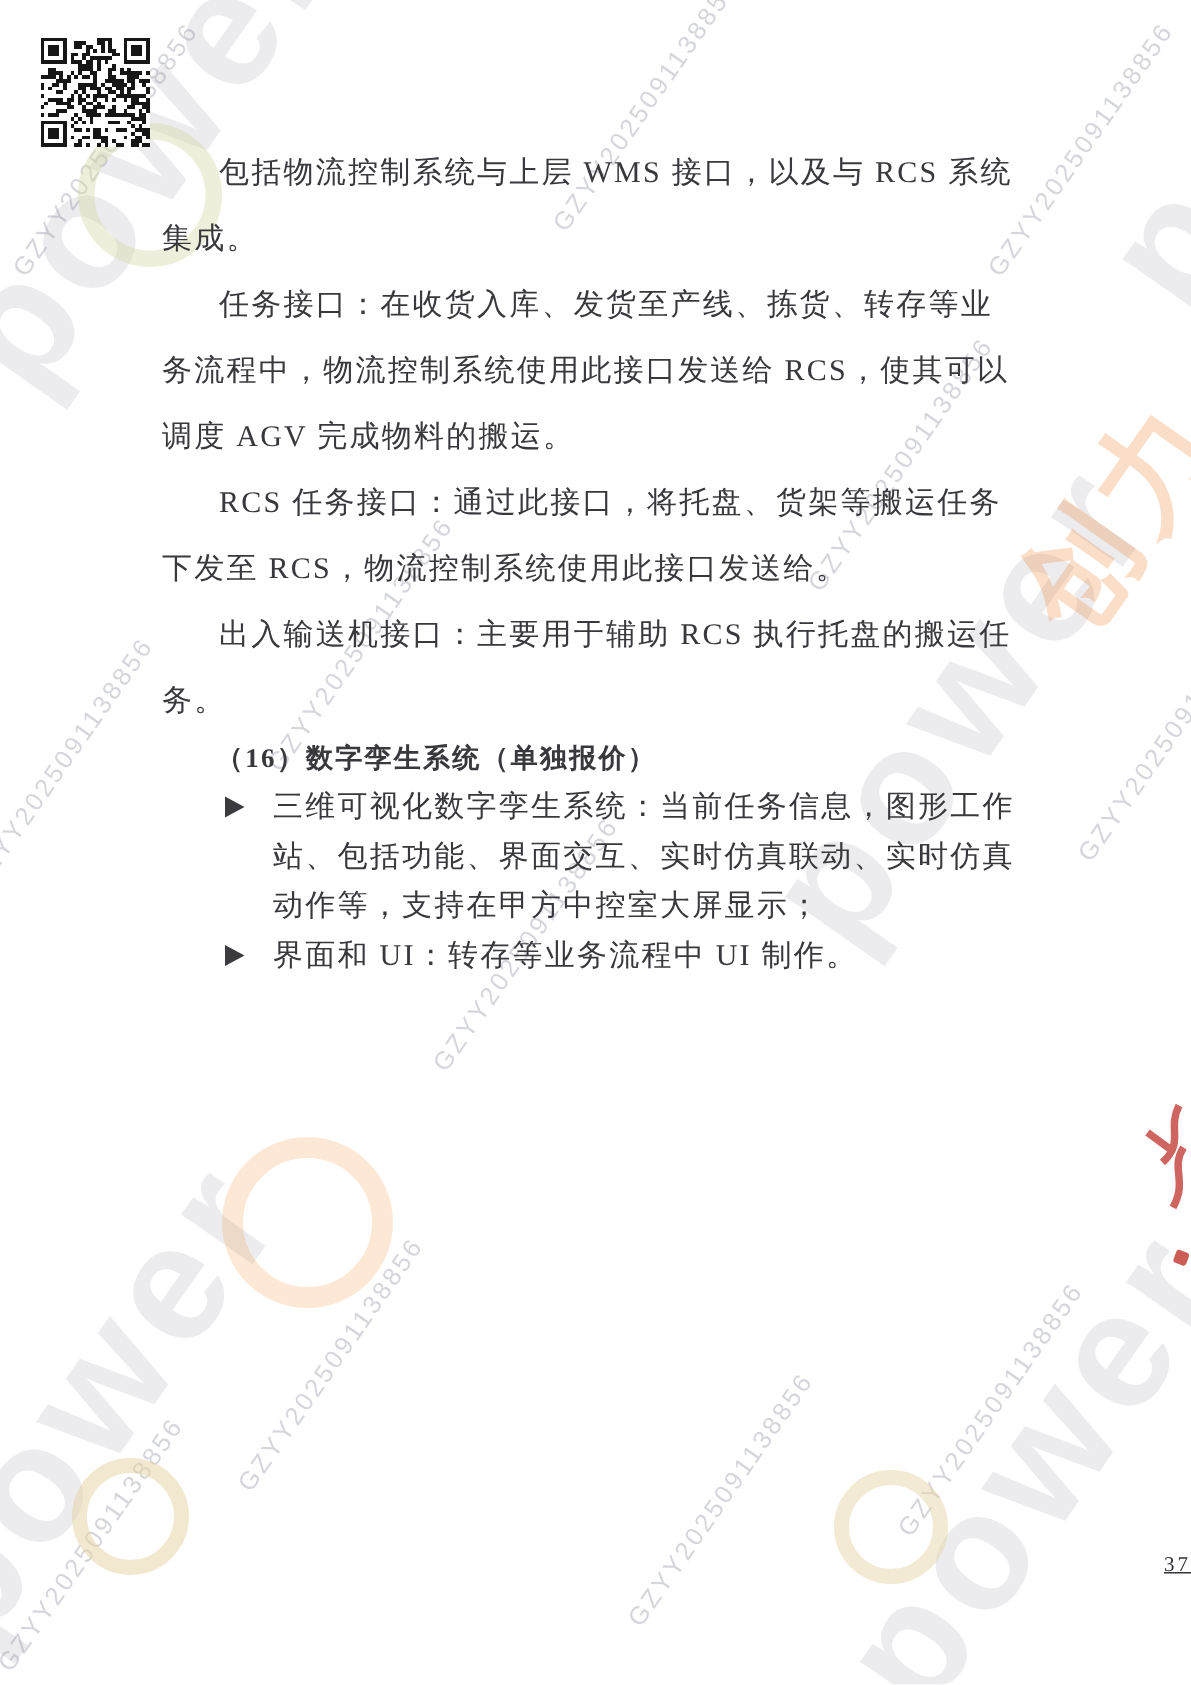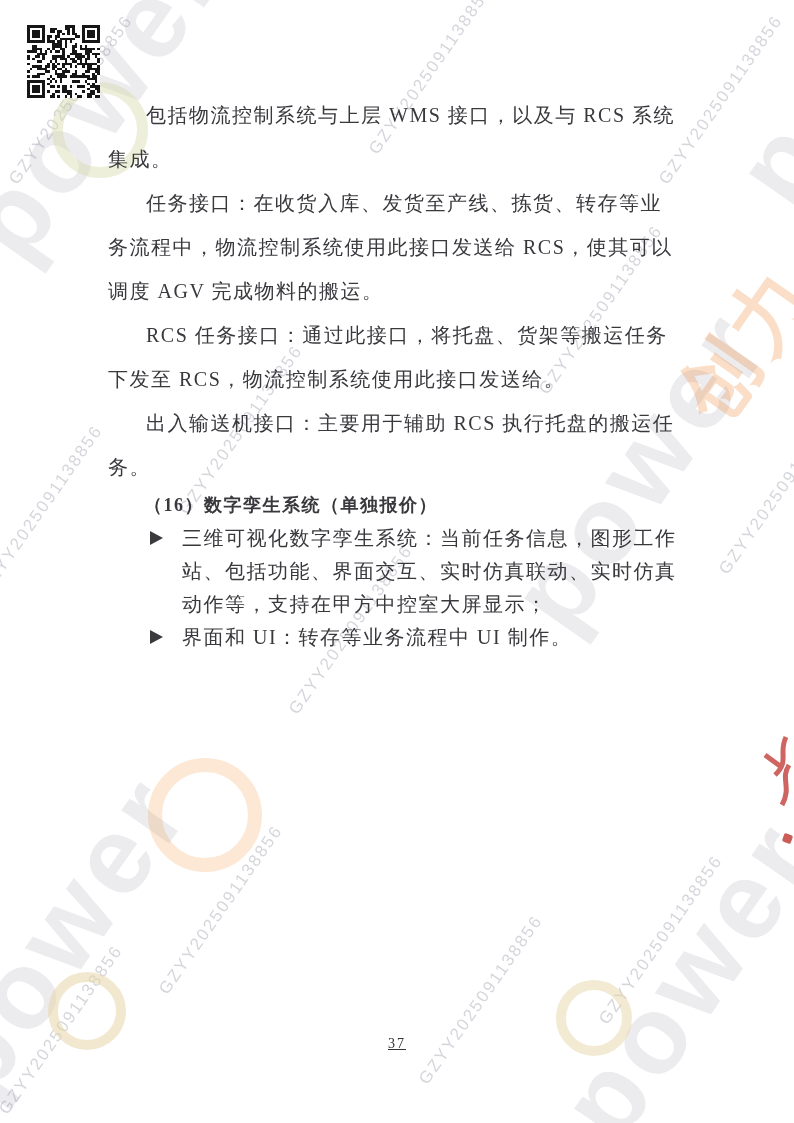--- a/index.html
+++ b/index.html
@@ -56,21 +56,21 @@
   .bullet.kanban{margin-bottom:4px;}
   .marker{flex:0 0 34px;position:relative;}
   .marker::before{
     content:"";position:absolute;left:2px;top:9px;width:0;height:0;
     border-left:13px solid #3a3a3f;
     border-top:7px solid transparent;border-bottom:7px solid transparent;
   }
   .btext{flex:1;}
   .pageno{
     position:absolute;left:0;right:0;top:1036px;z-index:2;
-    text-align:center;font-size:14px;letter-spacing:2px;color:#333338;text-decoration:underline;
+    text-align:right;font-size:14px;letter-spacing:2px;color:#333338;text-decoration:underline;
   }
 </style>
 </head>
 <body>
 
 <div class="page">
 
   <div class="wm-layer">
     <span class="wm-serial" style="left:-30px;top:90px">GZYY2025091138856</span>
     <span class="wm-serial" style="left:330px;top:60px">GZYY2025091138856</span>

